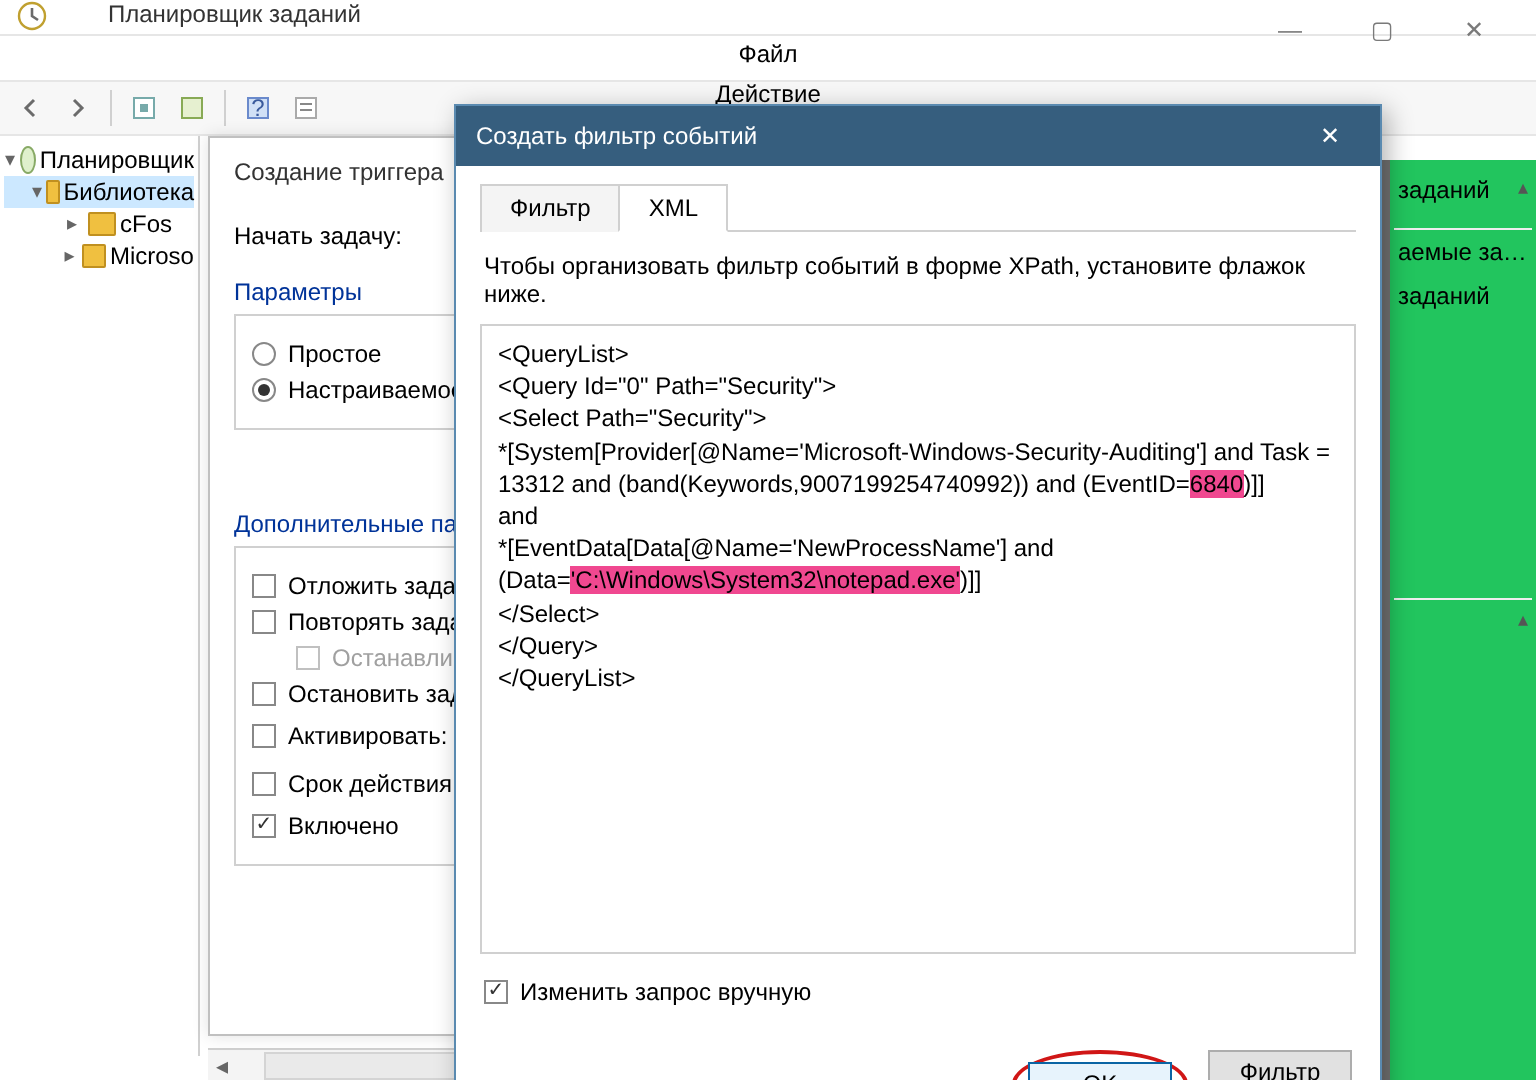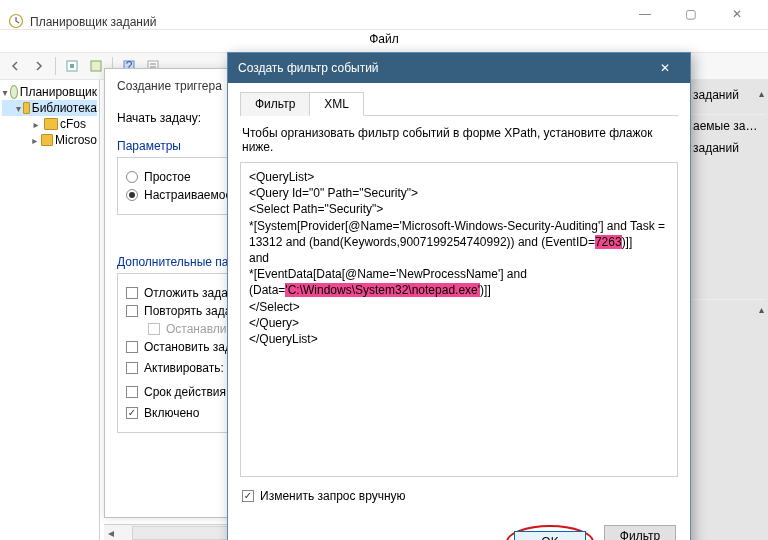--- a/index.html
+++ b/index.html
@@ -1,19 +1,19 @@
 <!DOCTYPE html>
 <html><head>
 <meta charset="utf-8">
 <style>
 * { box-sizing: border-box; margin: 0; padding: 0; font-family: "Segoe UI", Tahoma, sans-serif; font-size: 12px; }
 body { background: #fff; width: 768px; height: 540px; overflow: hidden; position: relative; color: #000; }
 
 
-.main-titlebar { height: 30px; display: flex; align-items: flex-end; padding: 0 8px; border-bottom: 1px solid #e6e6e6; }
+.main-titlebar { height: 18px; display: flex; align-items: flex-start; padding: 0 8px; border-bottom: 1px solid #e6e6e6; gap: 24px; }
 .main-titlebar .icon { width: 16px; height: 16px; margin-right: 6px; }
 .main-titlebar .title { flex: 1; color: #333; }
 .win-controls { display: flex; }
 .win-controls .ctl { width: 46px; height: 30px; display: flex; align-items: center; justify-content: center; color: #7a7a7a; }
 
 .menubar { height: 22px; display: flex; align-items: center; padding: 0 6px; gap: 2px; flex-direction: column; }
 .menubar .mi { padding: 2px 8px; cursor: default; }
 
 .toolbar { height: 28px; display: flex; align-items: center; padding: 0 4px; gap: 2px; border-top: 1px solid #e6e6e6; border-bottom: 1px solid #e6e6e6; background: #f7f7f7; }
 .toolbar .tbtn { width: 22px; height: 22px; display: flex; align-items: center; justify-content: center; border: 1px solid transparent; }
@@ -25,21 +25,21 @@
 .left-tree { width: 100px; border-right: 1px solid #d0d0d0; padding: 4px 2px; overflow: hidden; }
 .tree-node { display: flex; align-items: center; gap: 2px; padding: 1px 0; white-space: nowrap; }
 .tree-node .exp { width: 12px; height: 12px; display:flex; align-items:center; justify-content:center; color:#666; font-size:10px;}
 .tree-node .fico { width: 14px; height: 12px; background: #f0c040; border: 1px solid #c09020; border-radius: 1px; }
 .tree-node.root .rico { width:14px; height:14px; border-radius:50%; border:1px solid #88aa66; background:#dff0cc; }
 .tree-node.sel { background: #cce8ff; }
 .tree-indent1 { padding-left: 14px; }
 .tree-indent2 { padding-left: 28px; }
 
 
-.right-panel { width: 80px; border-left: 1px solid #737373; padding: 4px 2px; overflow: hidden; position:absolute; right:0; top:80px; bottom:0; background:#e5e5e5;}
+.right-panel { width: 80px; border-left: 7px solid #737373; padding: 4px 2px; overflow: hidden; position:absolute; right:0; top:80px; bottom:0; background:#22c55e;}
 .right-panel .rp-item { padding: 4px 2px; white-space: nowrap; overflow: hidden; text-overflow: clip; }
 .right-panel .rp-exp { font-size: 10px; color: #555; float: right; }
 
 
 .trigger-dlg { position: absolute; left: 104px; top: 68px; width: 350px; height: 450px; background: #fff; border: 1px solid #c0c0c0; box-shadow: 0 0 8px rgba(0,0,0,0.12); padding: 10px 12px; }
 .trigger-dlg .thead { font-size: 12px; color: #333; padding-bottom: 8px; }
 .trigger-dlg .row { display:flex; align-items:center; margin: 6px 0; gap:6px; }
 .trigger-dlg .row .lab { width: 130px; white-space:nowrap; overflow:hidden; }
 .trigger-dlg input[type=text] { border:1px solid #b8b8b8; height:20px; padding:0 4px; width:50px; }
 .trigger-dlg .btn { border:1px solid #adadad; background:#e1e1e1; height:22px; padding:0 10px; }
@@ -244,21 +244,21 @@
   <div class="fbody">
     <div class="ftabs">
       <div class="ftab">Фильтр</div>
       <div class="ftab active">XML</div>
     </div>
     <div class="fhint">Чтобы организовать фильтр событий в форме XPath, установите флажок ниже.</div>
     <div class="xmlbox">
       <div>&lt;QueryList&gt;</div>
       <div>&lt;Query Id="0" Path="Security"&gt;</div>
       <div>&lt;Select Path="Security"&gt;</div>
-      <div><span>*[System[Provider[@Name='Microsoft-Windows-Security-Auditing'] and Task = 13312 and (band(Keywords,9007199254740992)) and (EventID=</span><span class="hl">7263</span><span>)]]</span></div>
+      <div><span>*[System[Provider[@Name='Microsoft-Windows-Security-Auditing'] and Task = 13312 and (band(Keywords,9007199254740992)) and (EventID=</span><span class="hl">6840</span><span>)]]</span></div>
       <div>and</div>
       <div><span>*[EventData[Data[@Name='NewProcessName'] and (Data=</span><span class="hl">'C:\Windows\System32\notepad.exe'</span><span>)]]</span></div>
       <div>&lt;/Select&gt;</div>
       <div>&lt;/Query&gt;</div>
       <div>&lt;/QueryList&gt;</div>
     </div>
     <div class="fcheckrow">
       <div class="check on">
           <span class="c"></span>
           <span>Изменить запрос вручную</span>

